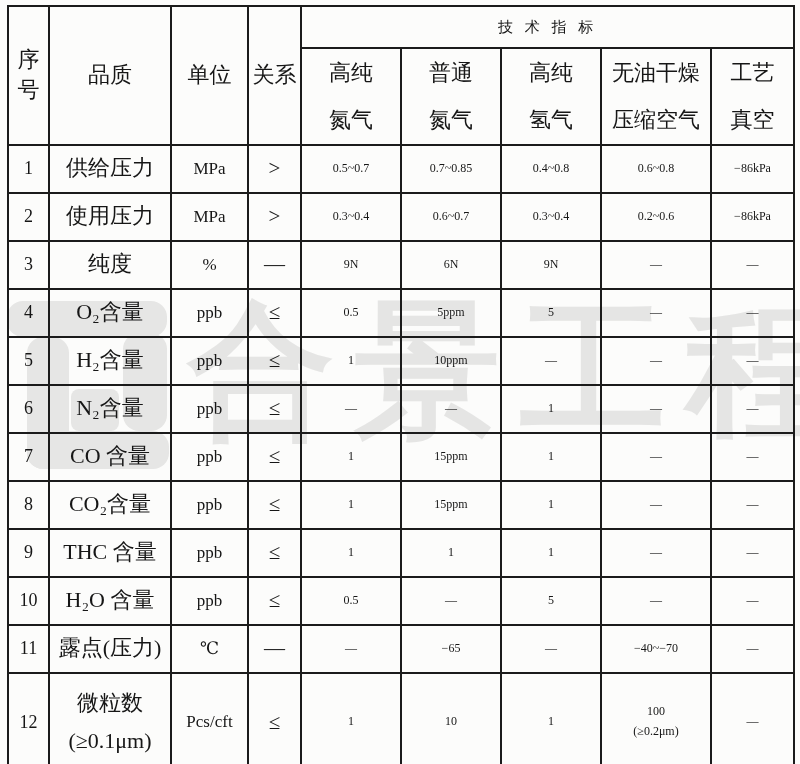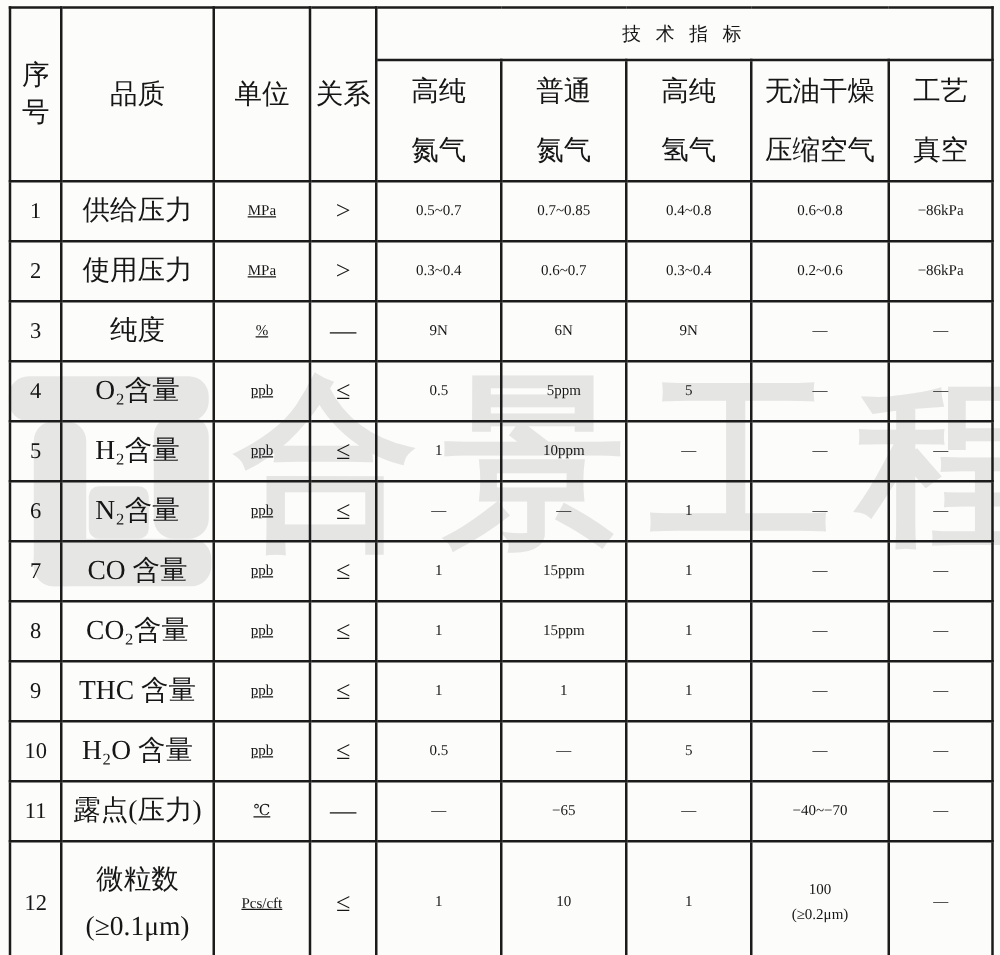--- a/index.html
+++ b/index.html
@@ -50,21 +50,21 @@
     vertical-align: middle;
     padding: 0;
     white-space: pre-line;
     background: transparent;
     font-weight: 400;
   }
   .cjk { font-size: 22px; font-weight: 600; }
   .tech-header { font-size: 15px; font-weight: 600; letter-spacing: 4px; height: 40px; }
   .gas-col { line-height: 2.15; height: 93px; border-radius: 30px; }
   .c-no  { font-size: 18px; }
-  .c-unit { font-size: 12px; text-decoration: underline; }
+  .c-unit { font-size: 17px; }
   .c-rel { font-size: 21px; }
   .c-val { font-size: 12px; line-height: 1.65; }
   .c-quality { line-height: 1.75; }
   tbody tr { height: 48px; }
   tbody tr.tall-row { height: 99px; }
 </style>
 </head>
 <body>
 
 <div class="page">

